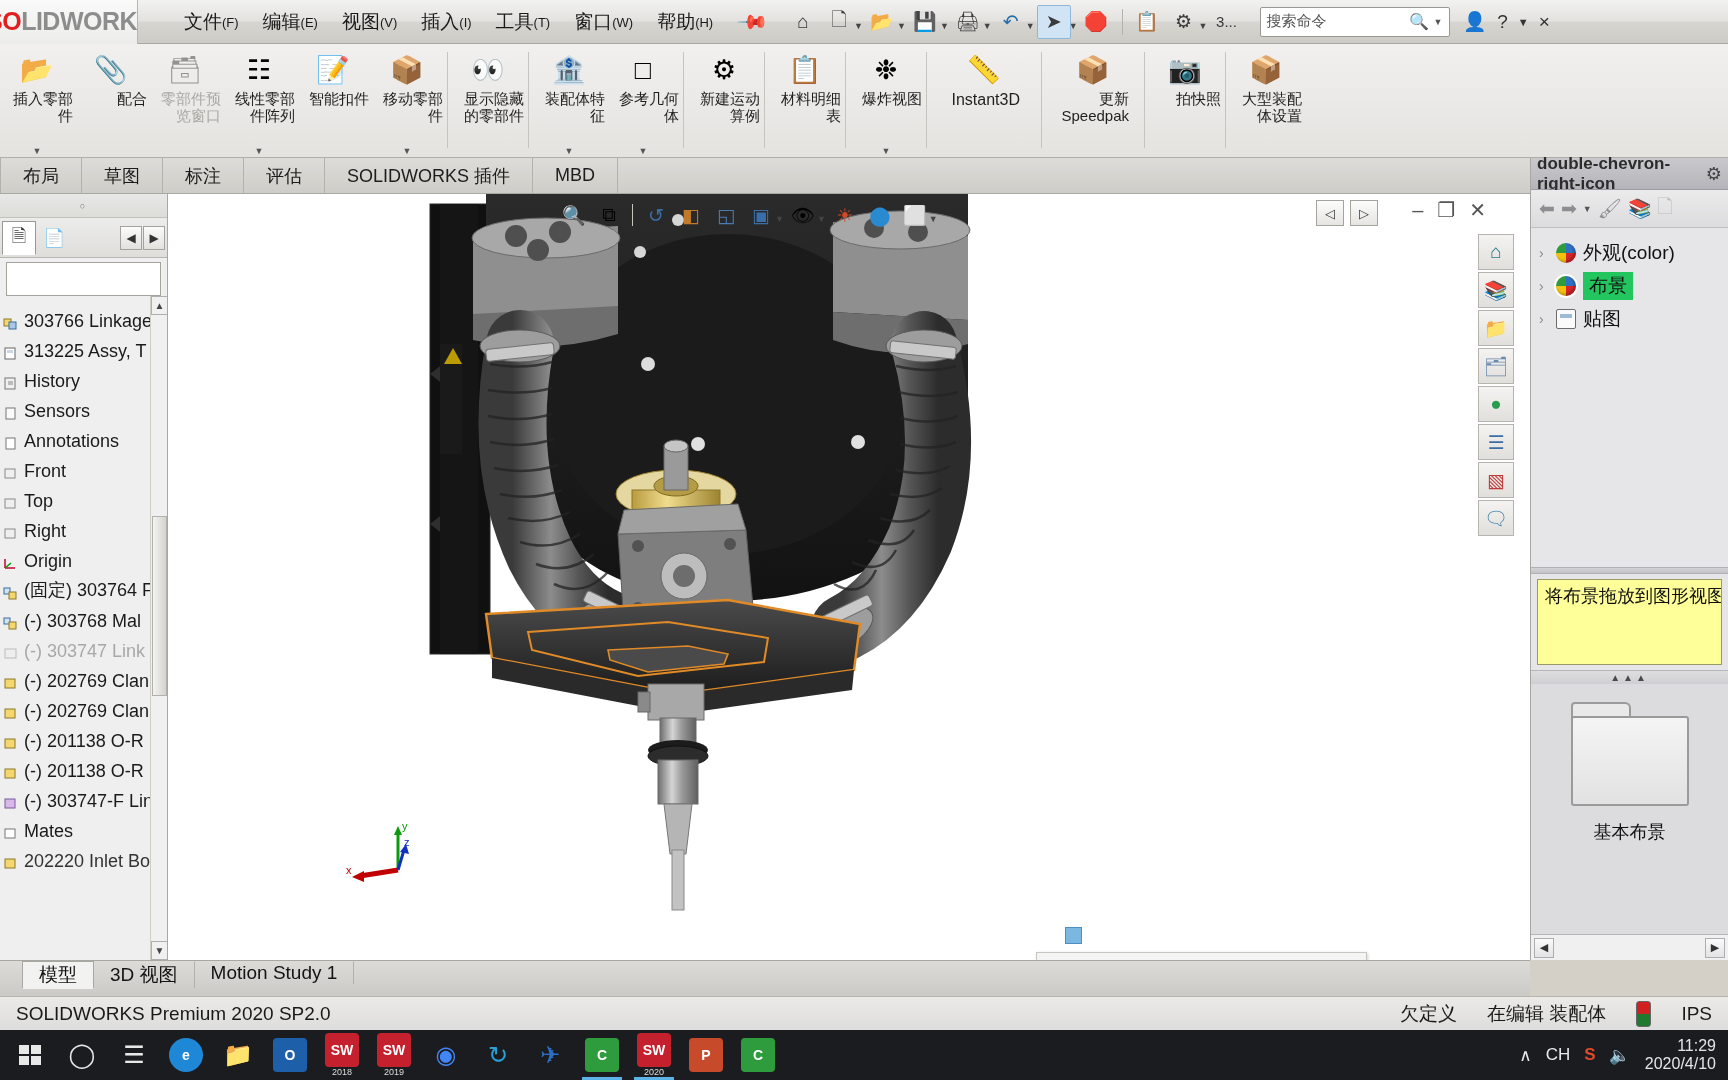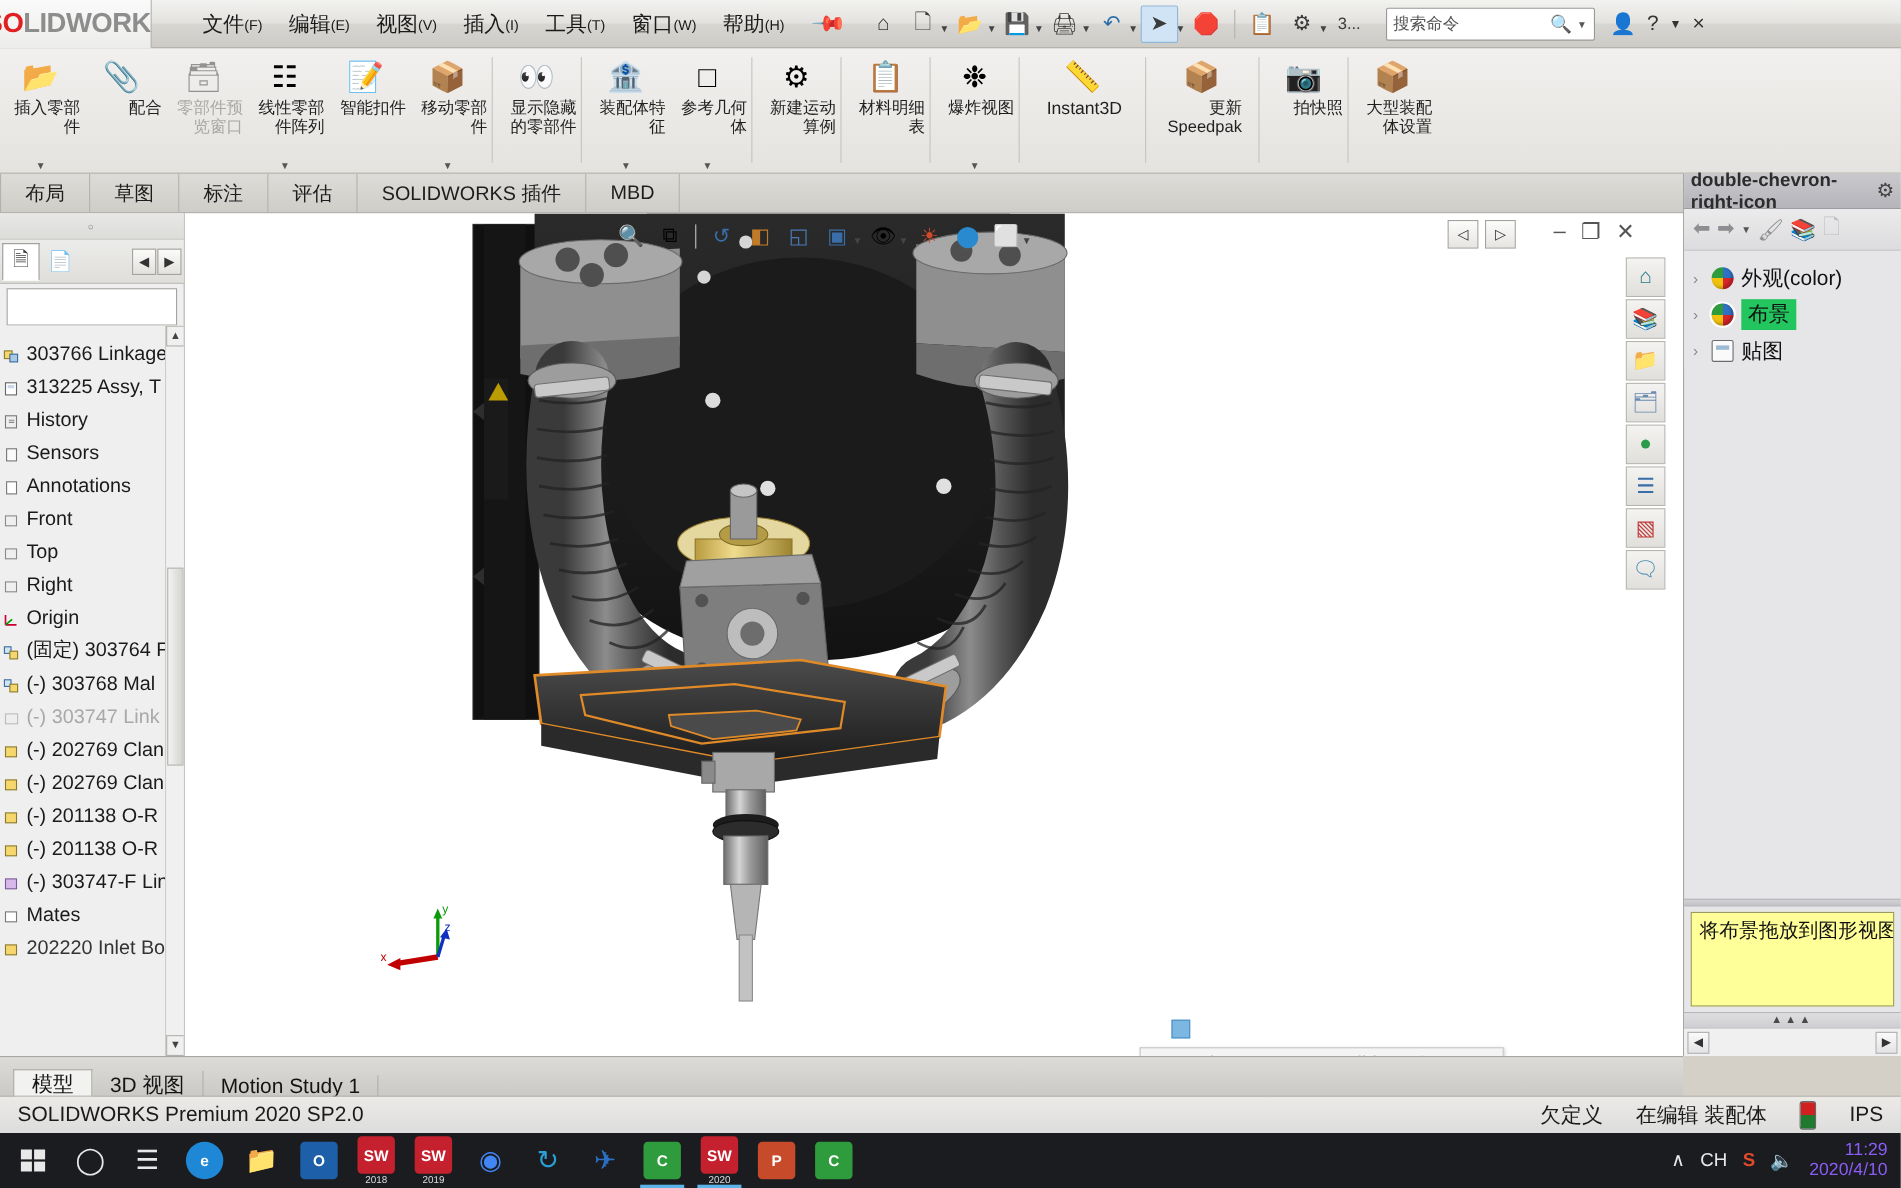--- a/index.html
+++ b/index.html
@@ -254,21 +254,21 @@
     height:26px; background:#f0f0f0; border-top:1px solid #b5b5ba;
     display:flex; align-items:center; justify-content:space-between; padding:0 3px;
   }
   .rp-hscroll div { width:20px;height:20px;border:1px solid #adadb2;background:linear-gradient(to bottom,#fafafa,#e3e3e6);
     display:flex;align-items:center;justify-content:center;font-size:11px;color:#333;}
 
   
   .bottabs {
     position:absolute; left:0; top:960px; width:1530px; height:40px;
     background:linear-gradient(to bottom,#dcdbd8,#c9c8c4); border-top:1px solid #a9a7a1;
-    display:flex; align-items:flex-end; padding-left:12px;
+    display:flex; align-items:flex-start; padding-left:22px;
   }
   .bt {
     padding:0 16px; display:flex;align-items:center; font-size:19px; color:#141414;
     border-right:1px solid #b2b0ab; border-top:1px solid transparent;
   }
   .bt.sel { background:#f2f2f0; border:1px solid #a9a7a1; border-bottom-color:#f2f2f0; }
   .statusbar {
     position:absolute; left:0; top:996px; width:1728px; height:34px;
     background:linear-gradient(to bottom,#eceae7,#ddd);
     border-top:1px solid #b6b4af; display:flex; align-items:center;
@@ -284,21 +284,21 @@
     position:absolute; left:0; top:1030px; width:1728px; height:50px;
     background:#1b1c20; display:flex; align-items:center; padding-left:4px;
   }
   .tbk { width:52px; height:50px; display:flex;align-items:center;justify-content:center; position:relative;}
   .tbk .g { font-size:24px; color:#e8e8e8; }
   .tbk.active::after{content:"";position:absolute;left:6px;right:6px;bottom:0;height:3px;background:#5bb3e8;}
   .tb-sq { width:34px;height:34px;border-radius:4px;display:flex;align-items:center;justify-content:center;
     font-size:14px;font-weight:bold;color:#fff;}
   .tray { margin-left:auto; display:flex; align-items:center; gap:14px; padding-right:12px; color:#e9e9e9;}
   .tray .t { font-size:17px; }
-  .clock { text-align:right; line-height:1.15; font-size:16px; color:#8b5cf6; }
+  .clock { text-align:right; line-height:1.15; font-size:16px; color:#e5e5e5; }
 
   
   .model { position:absolute; left:0; top:0; width:100%; height:100%; }
 </style>
 </head>
 <body>
 
 <div class="app">
 
   <div class="menubar">
@@ -826,20 +826,27 @@
         <span class="rp-decal"></span>
         <span class="lbl">贴图</span>
       </div>
     </div>
     <div class="rp-spacer"></div>
     <div class="rp-divider"></div>
     <div class="rp-hint">将布景拖放到图形视图中</div>
     <div class="rp-grip">
         <i>▲▲▲</i>
       </div>
+    <div class="rp-gallery">
+      <div class="folder-ico">
+        <div class="tab"></div>
+        <div class="body"></div>
+      </div>
+      <div class="gal-label">基本布景</div>
+    </div>
     <div class="rp-hscroll">
       <div>◀</div>
       <div>▶</div>
     </div>
   </div>
 
   <div class="bottabs">
     <div class="bt sel">模型</div>
     <div class="bt">3D 视图</div>
     <div class="bt">Motion Study 1</div>

